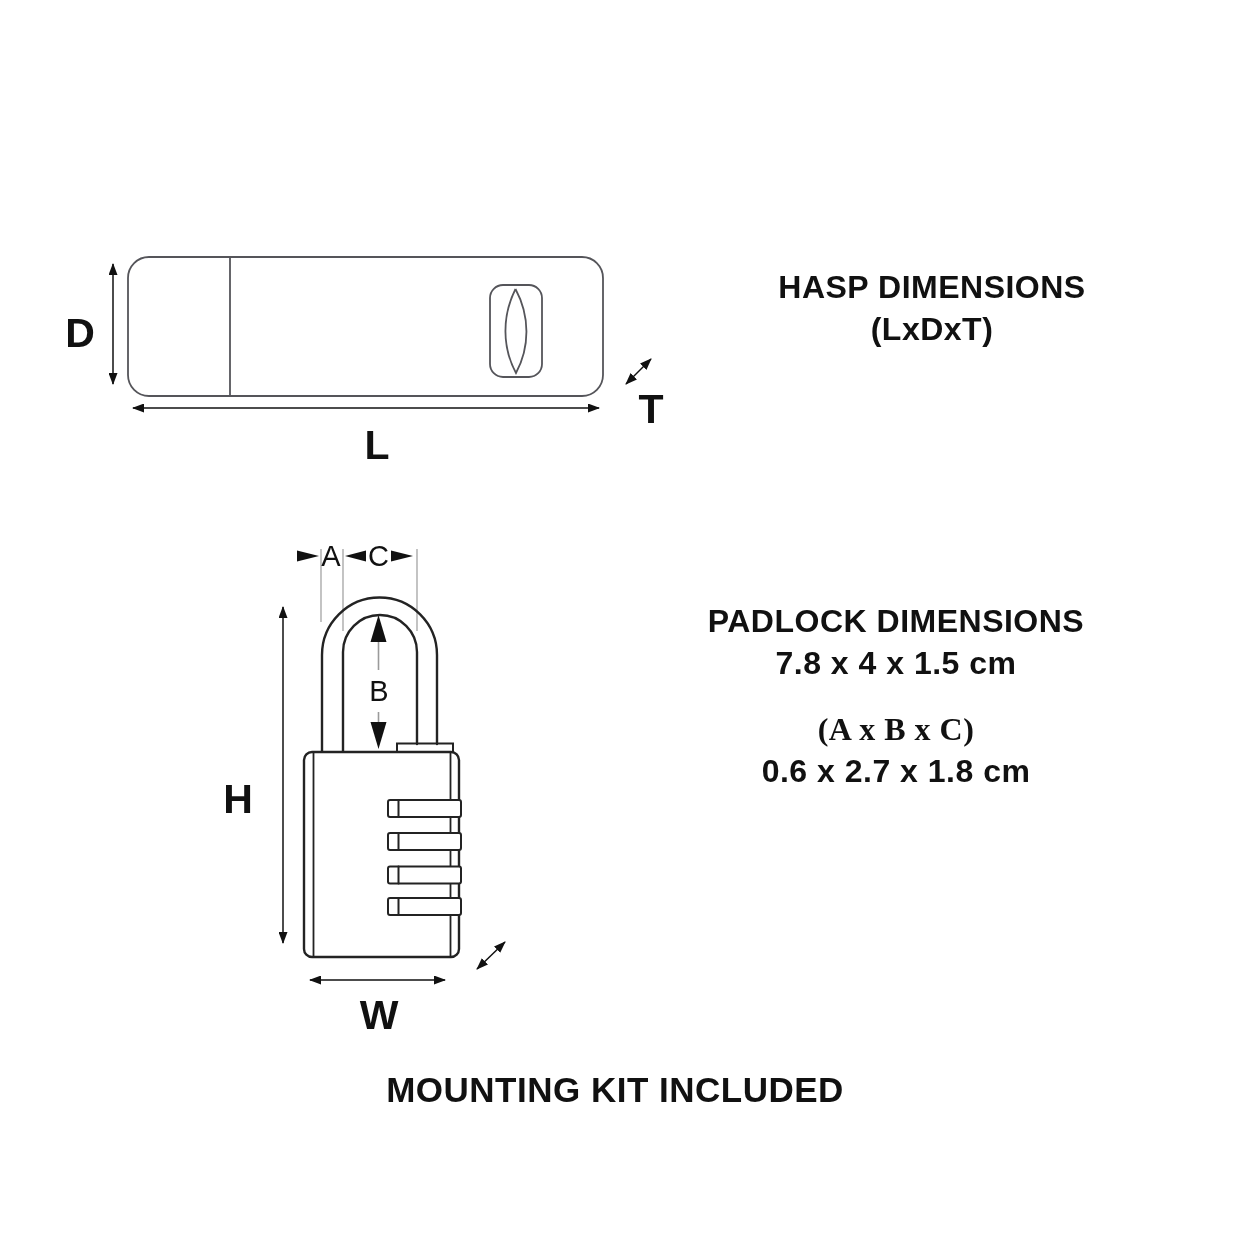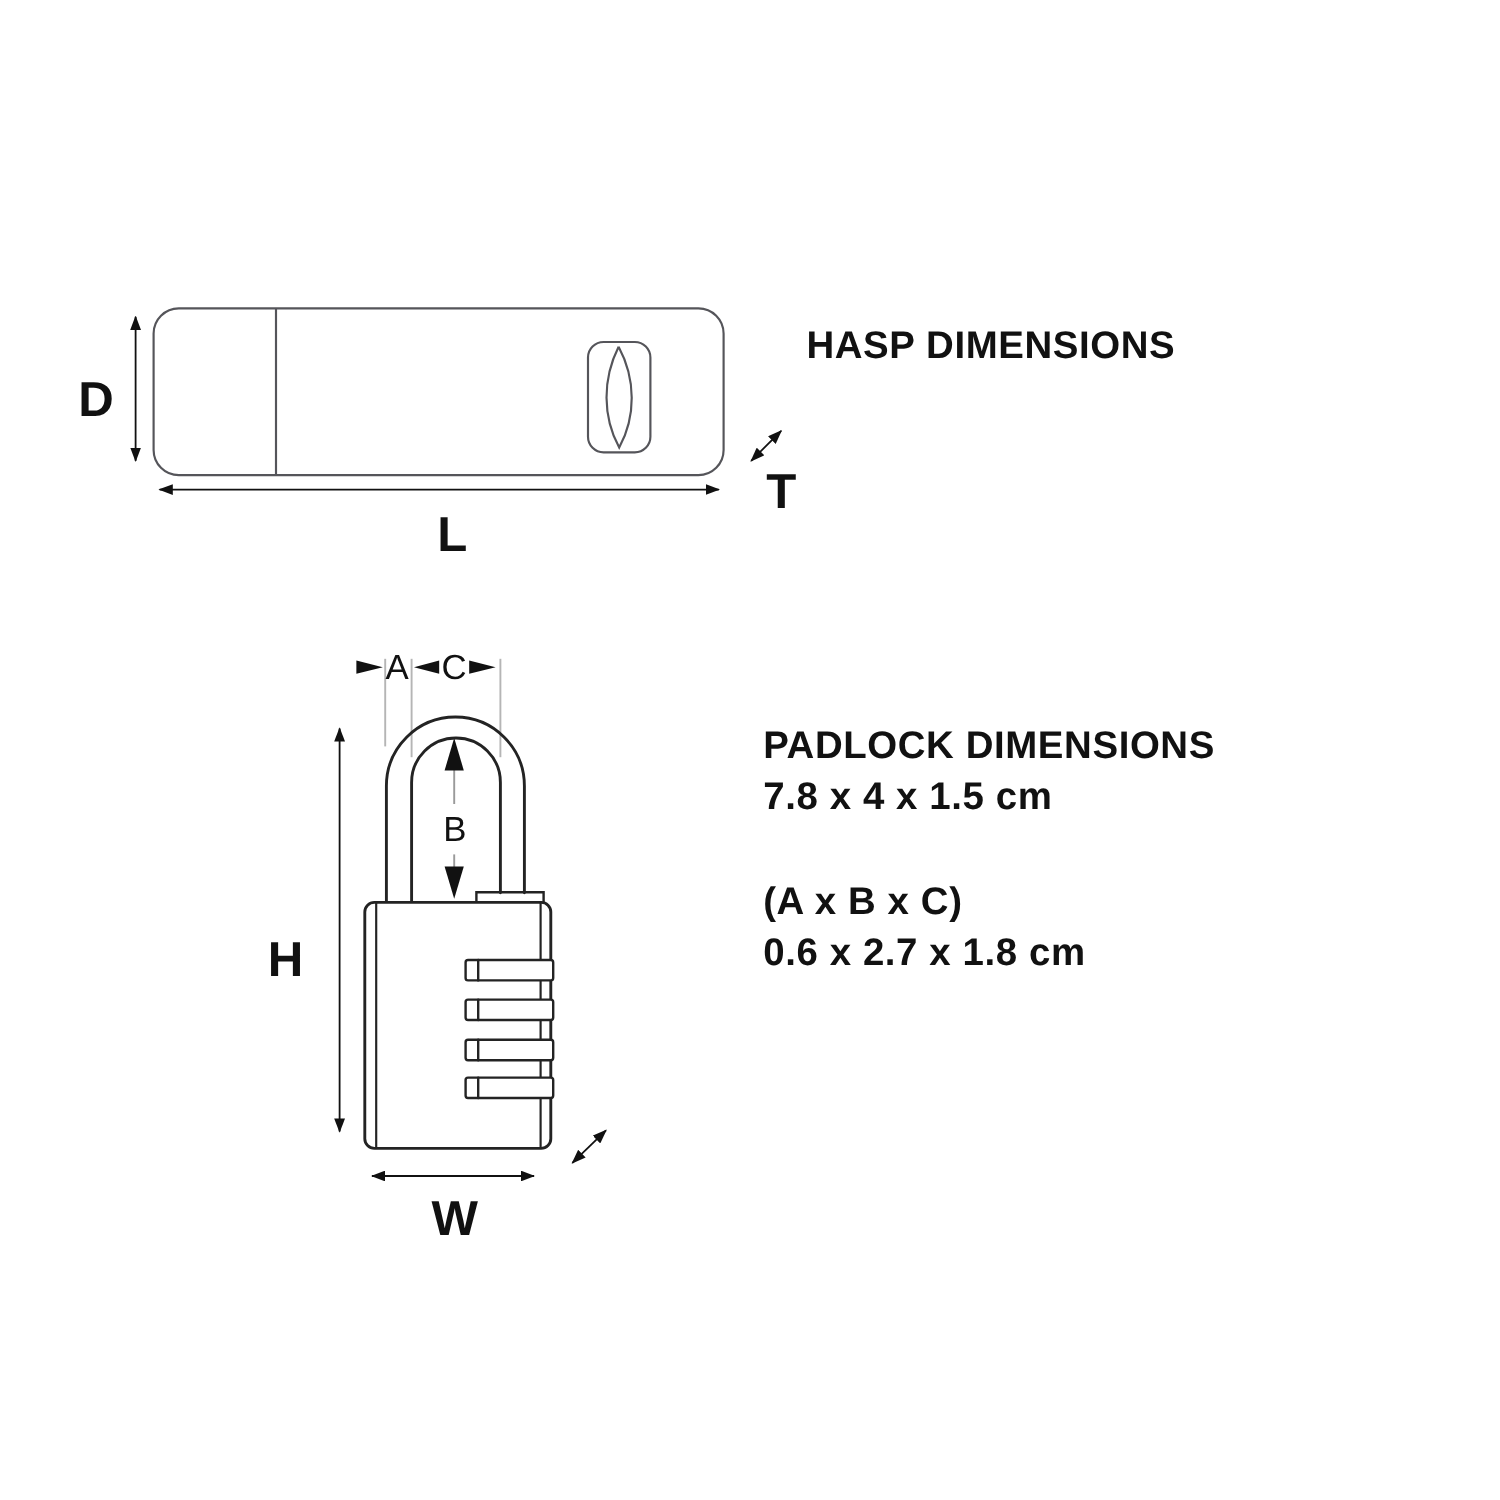--- a/index.html
+++ b/index.html
@@ -3,27 +3,27 @@
 <meta charset="utf-8">
 <style>
   html,body{margin:0;padding:0;}
   body{
     width:1250px;height:1250px;background:#ffffff;position:relative;
     font-family:"Liberation Sans", sans-serif;color:#111111;overflow:hidden;
   }
   .stage{position:absolute;left:0;top:0;width:1250px;height:1250px;}
   svg{position:absolute;left:0;top:0;}
   .info{
-    position:absolute;font-weight:bold;
+    position:absolute;text-align:center;font-weight:bold;
     font-size:32px;line-height:42px;color:#111111;letter-spacing:0.5px;
   }
   #hasp-info{left:672px;top:266px;width:520px;}
   #padlock-info{left:636px;top:600px;width:520px;}
   #footer-note{left:355px;top:1070px;width:520px;font-size:35px;line-height:40px;letter-spacing:0.5px;}
-  .gap-above{margin-top:46px;}
+  .gap-above{margin-top:24px;font-family:Liberation Serif, serif;}
   .lbl-big{font-family:"Liberation Sans",sans-serif;font-size:41px;font-weight:bold;}
   .lbl-small{font-family:"Liberation Sans",sans-serif;font-size:29px;font-weight:400;}
 </style>
 </head>
 <body>
 
 <div class="stage">
 
   <svg width="1250" height="1250" viewBox="0 0 1250 1250">
     <defs>
@@ -101,23 +101,25 @@
     </g>
 
     <g stroke="none" fill="#111111">
       <text class="lbl-big" x="238" y="813" text-anchor="middle">H</text>
       <text class="lbl-big" x="379" y="1029" text-anchor="middle">W</text>
     </g>
   </svg>
 
   <div class="info" id="hasp-info">
     <div>HASP DIMENSIONS</div>
+    <div>(LxDxT)</div>
   </div>
 
   <div class="info" id="padlock-info">
     <div>PADLOCK DIMENSIONS</div>
     <div>7.8 x 4 x 1.5 cm</div>
     <div class="gap-above">(A x B x C)</div>
     <div>0.6 x 2.7 x 1.8 cm</div>
   </div>
 
+  <div class="info" id="footer-note">MOUNTING KIT INCLUDED</div>
 
 </div>
 
 </body></html>

